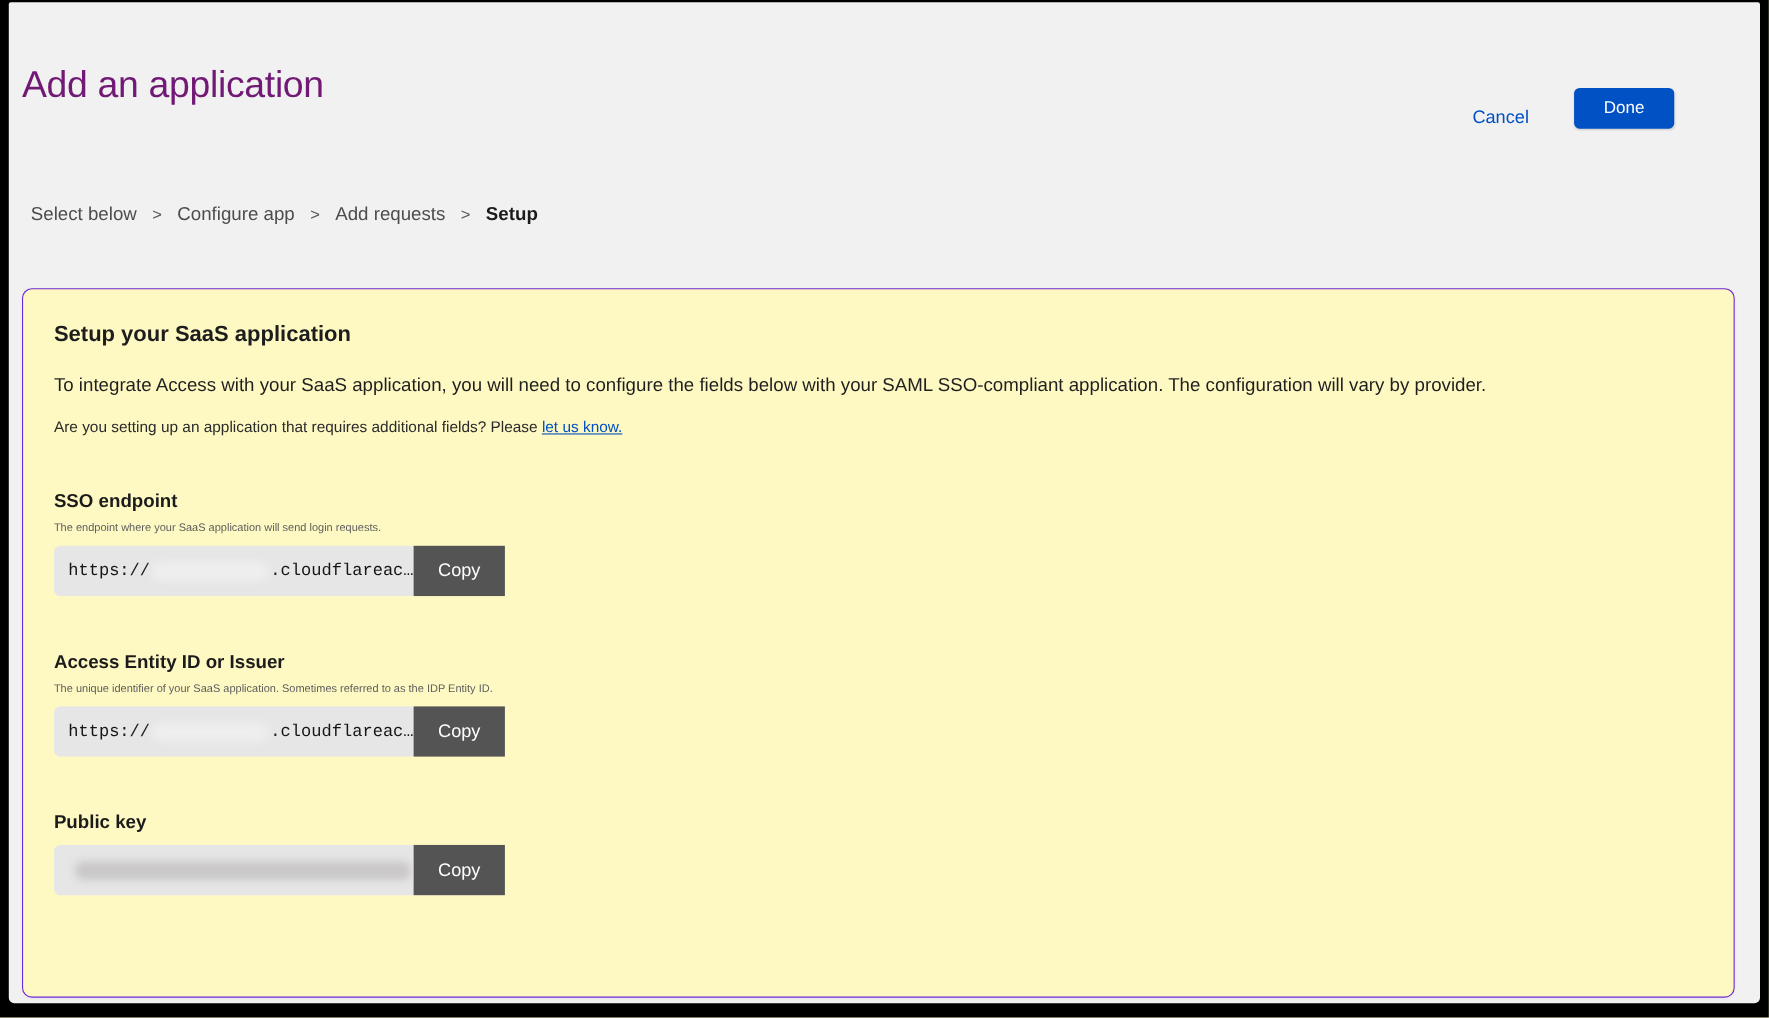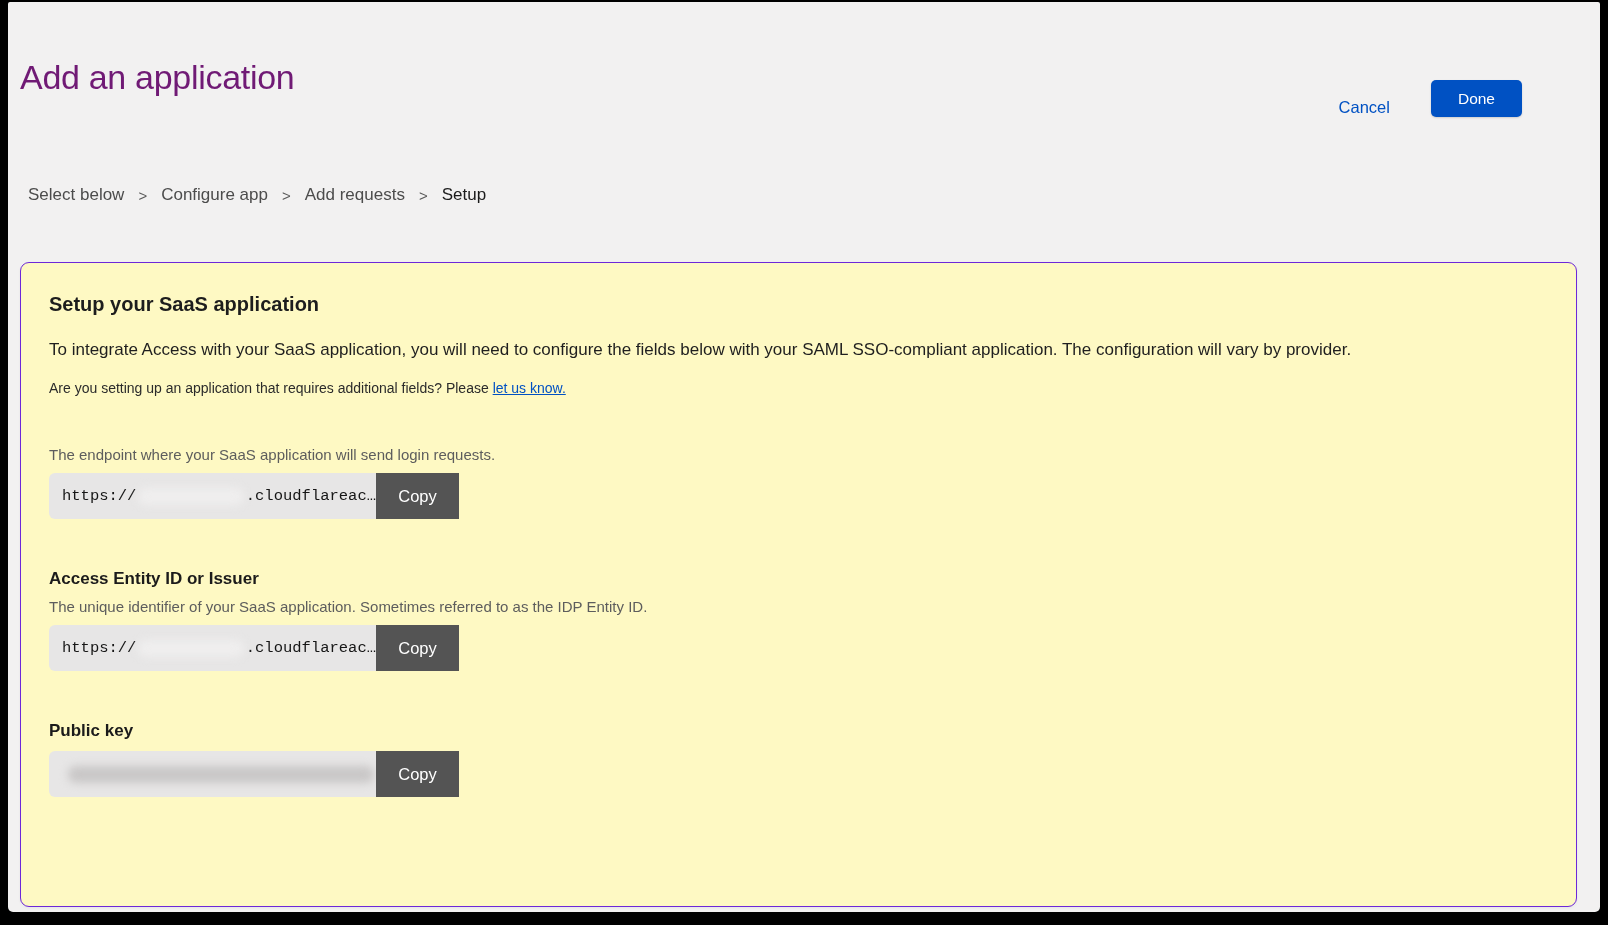--- a/index.html
+++ b/index.html
@@ -56,21 +56,21 @@
 
   
   .breadcrumb {
     margin: 68px 0 0 20px;
     font-size: 17px;
     color: #4c4c4c;
     display: flex;
     align-items: center;
   }
   .crumb { cursor: pointer; }
-  .crumb.active { font-weight: normal; color: #1b1b1b; cursor: default; text-align: center; }
+  .crumb.active { font-weight: bold; color: #1b1b1b; cursor: default; text-align: center; }
   .crumb-sep { margin: 0 14px; color: #5a5a5a; font-size: 15px; }
 
   
   .card {
     margin: 57px 23px 0 12px;
     background: #fef9c3;
     border: 1px solid #6d28d9;
     border-radius: 9px;
     box-shadow: 0 1px 3px rgba(0,0,0,0.05);
     padding: 30px 30px 52px 28px;
@@ -99,21 +99,21 @@
 
   
   .field { margin-top: 50px; }
   .field-label {
     font-size: 17px;
     font-weight: bold;
     color: #1b1b1b;
   }
   .field-desc {
     margin-top: 9px;
-    font-size: 15px;
+    font-size: 10px;
     color: #5d5d5d;
   }
   .value-row {
     margin-top: 10px;
     display: flex;
     align-items: stretch;
     width: 492px;
     height: 46px;
     border-radius: 6px;
     overflow: hidden;
@@ -175,20 +175,21 @@
     <span class="crumb-sep">&gt;</span>
     <span class="crumb active">Setup</span>
   </nav>
 
   <main class="card">
     <h2 class="card-heading">Setup your SaaS application</h2>
     <p class="card-intro">To integrate Access with your SaaS application, you will need to configure the fields below with your SAML SSO-compliant application. The configuration will vary by provider.</p>
     <p class="card-note"><span>Are you setting up an application that requires additional fields? Please </span><a class="note-link">let us know.</a></p>
 
     <section class="field">
+      <h3 class="field-label">SSO endpoint</h3>
       <p class="field-desc">The endpoint where your SaaS application will send login requests.</p>
       <div class="value-row">
         <div class="value-box">
           <span class="mono">https://</span>
           <span class="redacted mid"></span>
           <span class="mono">.cloudflareac…</span>
         </div>
         <button class="copy-btn">Copy</button>
       </div>
     </section>

